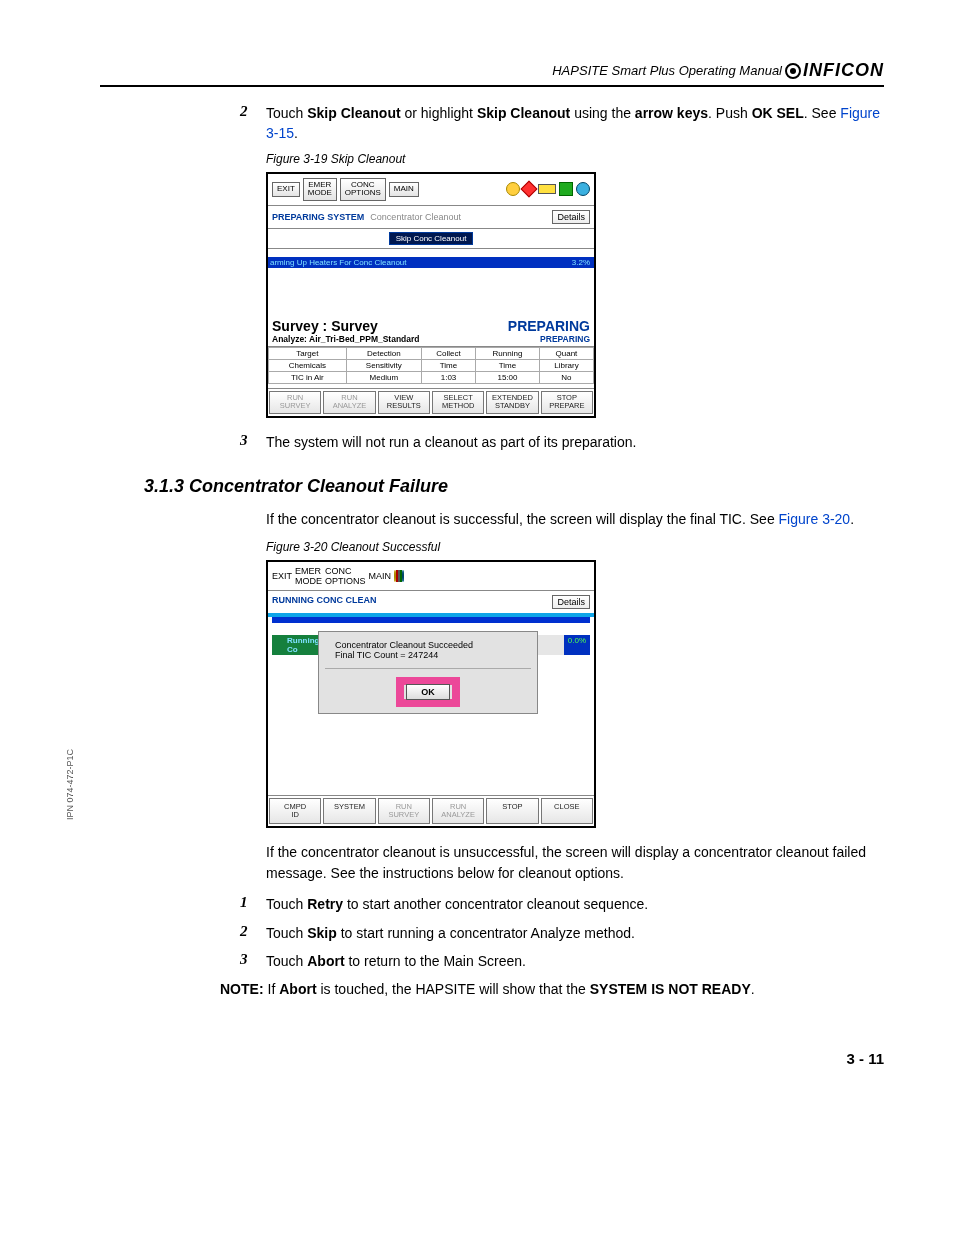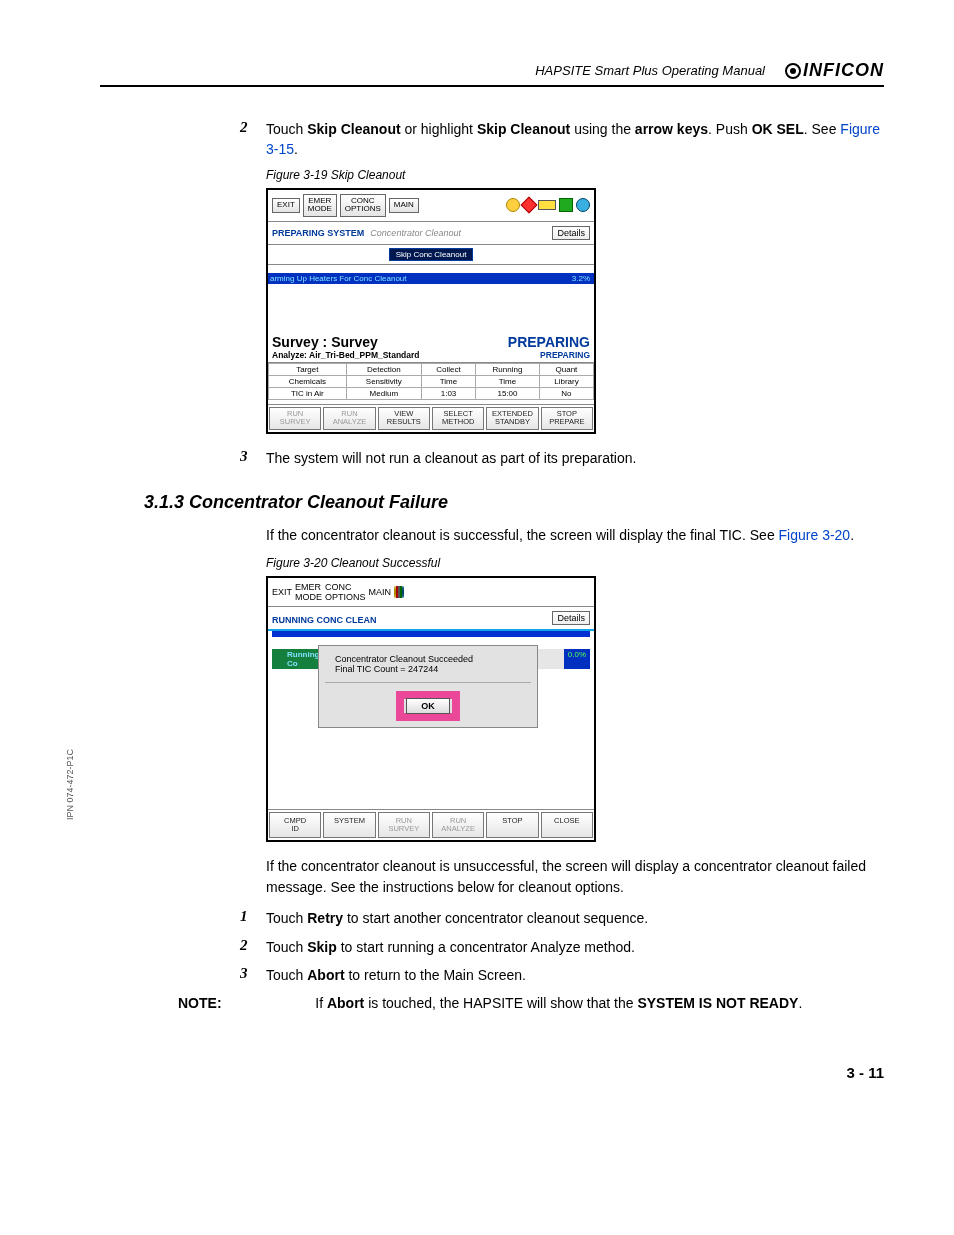--- a/index.html
+++ b/index.html
@@ -1,32 +1,32 @@
 <!DOCTYPE html>
 <html><head>
 <meta charset="utf-8">
 <style>
   * { box-sizing: border-box; margin: 0; padding: 0; }
   body { font-family: Arial, Helvetica, sans-serif; font-size: 14px; color: #000; background: #fff; width: 954px; margin: 0 auto; position: relative; padding: 60px 70px 40px 100px; }
-  .header-row { display: flex; justify-content: flex-end; align-items: center; gap: 20px; border-bottom: 2px solid #000; padding-bottom: 4px; margin-bottom: 32px; }
+  .header-row { display: flex; justify-content: flex-end; align-items: center; gap: 3px; border-bottom: 2px solid #000; padding-bottom: 4px; margin-bottom: 16px; }
   .header-title { font-style: italic; font-size: 13px; }
   .logo { display: flex; align-items: center; font-weight: bold; font-size: 18px; font-style: italic; letter-spacing: 1px; }
   .logo-icon { width: 16px; height: 16px; border: 2px solid #000; border-radius: 50%; margin-right: 2px; position: relative; }
   .logo-icon::after { content: ""; position: absolute; width: 6px; height: 6px; background: #000; border-radius: 50%; top: 3px; left: 3px; }
 
   .step-row { display: flex; gap: 12px; margin-bottom: 8px; margin-left: 140px; }
   .step-num { font-weight: bold; font-style: italic; font-family: Georgia, serif; font-size: 15px; min-width: 14px; }
   .step-text { flex: 1; line-height: 1.45; }
   .fig-caption { font-style: italic; font-size: 12px; margin-left: 166px; margin-top: 8px; margin-bottom: 6px; }
   .fig-box { margin-left: 166px; margin-bottom: 14px; }
 
   h3.section { font-style: italic; font-weight: bold; font-size: 18px; margin: 24px 0 12px 44px; }
   .para { margin-left: 166px; line-height: 1.5; margin-bottom: 10px; }
   .link { color: #0044cc; }
-  .note-row { display: flex; gap: 12px; margin-left: 78px; margin-top: 6px; line-height: 1.45; text-align: center; }
+  .note-row { display: flex; gap: 4px; margin-left: 120px; margin-top: 6px; line-height: 1.45; }
   .note-label { font-weight: bold; white-space: nowrap; }
   .note-body { flex: 1; }
 
   .page-num { text-align: right; font-weight: bold; margin-top: 50px; font-size: 15px; }
   .side-label { position: absolute; left: 65px; top: 820px; transform: rotate(-90deg); transform-origin: left top; font-size: 9px; color: #555; }
 
   
   .dev { border: 2px solid #000; width: 330px; background: #fff; font-size: 9px; }
   .dev .toolbar { display: flex; align-items: center; border-bottom: 1px solid #888; padding: 4px; gap: 3px; }
   .dev .tbtn { border: 1px solid #666; background: linear-gradient(#fff,#e4e4e4); padding: 2px 4px; font-size: 8px; text-align: center; line-height: 1.1; }
@@ -34,21 +34,21 @@
   .dev .ticons { margin-left: auto; display: flex; gap: 3px; align-items: center; }
   .dev .ico { width: 14px; height: 14px; display: inline-block; }
   .ico.help { background: #ffcf3f; border-radius: 50%; border:1px solid #aa8800; }
   .ico.info { background: #ff3030; transform: rotate(45deg); border:1px solid #aa0000; width:12px; height:12px; }
   .ico.batt { background: #ffe040; border:1px solid #555; width:18px; height:10px; }
   .ico.net  { background: #1faa1f; border:1px solid #060; }
   .ico.globe{ background: #3ab0e0; border-radius:50%; border:1px solid #046; }
 
   .dev .statusbar { display:flex; align-items:center; padding: 4px; gap:6px; border-bottom:1px solid #888; }
   .dev .statusbar .prep { color:#003a9c; font-weight:bold; font-size:9px; }
-  .dev .statusbar .tag { color:#888; font-size:9px;font-style:italic; }
+  .dev .statusbar .tag { color:#888; font-size:9px; }
   .dev .statusbar .details { margin-left:auto; border:1px solid #666; padding:1px 4px; background:linear-gradient(#fff,#eee); }
   .dev .skipbtn-row { text-align:center; padding: 3px 0; border-bottom:1px solid #888; }
   .dev .skipbtn { display:inline-block; border:1px solid #003a9c; background:#001850; color:#fff; padding:1px 6px; font-size:8px; }
 
   .dev .progarea { padding: 8px 0 4px; }
   .dev .progbar { display:flex; font-size:8px; }
   .dev .progbar .pmsg { background:#0030c0; color:#7fe0ff; flex:1; padding:1px 2px; }
   .dev .progbar .pval { background:#0030c0; color:#7fe0ff; padding:1px 4px; }
   .dev .spacer { height: 50px; }
 
@@ -60,21 +60,21 @@
   .dev table.params { width:100%; border-collapse:collapse; font-size:8px; }
   .dev table.params td { border:1px solid #aaa; text-align:center; padding:1px 2px; }
 
   .dev .bottombar { display:flex; border-top:1px solid #888; }
   .dev .bottombar .bbtn { flex:1; border:1px solid #777; margin:2px 1px; background:linear-gradient(#fff,#e6e6e6); font-size:7.5px; text-align:center; padding:2px 1px; line-height:1.1; color:#222; }
   .dev .bottombar .bbtn.dim { color:#999; }
 
   
   .dev2 { border: 2px solid #000; width: 330px; background: #fff; font-size: 9px; }
   .dev2 .toolbar { display: flex; align-items: center; border-bottom: 1px solid #888; padding: 4px; gap: 3px; }
-  .dev2 .statusbar { display:flex; align-items:flex-end; padding: 4px; gap:6px; border-bottom:2px solid #0ea5e9; }
+  .dev2 .statusbar { display:flex; align-items:flex-start; padding: 4px; gap:6px; border-bottom:4px solid #0ea5e9; }
   .dev2 .statusbar .run { color:#003a9c; font-weight:bold; font-size:9px; }
   .dev2 .statusbar .details { margin-left:auto; border:1px solid #666; padding:1px 4px; background:linear-gradient(#fff,#eee); }
   .dev2 .bluestrip { background:#0030d0; height:6px; margin:0 4px 8px; }
   .dev2 .midarea { position:relative; padding: 4px 4px 10px; }
   .dev2 .progbar2 { display:flex; font-size:8px; }
   .dev2 .progbar2 .pmsg { background:#15803d; color:#7fe0ff; width:52px; padding:1px 15px;font-weight:bold; }
   .dev2 .progbar2 .pgap { flex:1; background:#e6e6e6; }
   .dev2 .progbar2 .pval { background:#0030c0; color:#50ff50; padding:1px 4px; }
   .dev2 .dialog { position:absolute; left:50px; top:0; width:220px; background:#e2e2e2; border:1px solid #888; padding:8px 6px 6px; text-align:center; }
   .dev2 .dialog .dline { font-size:9px; text-align:left; padding-left:10px; }

